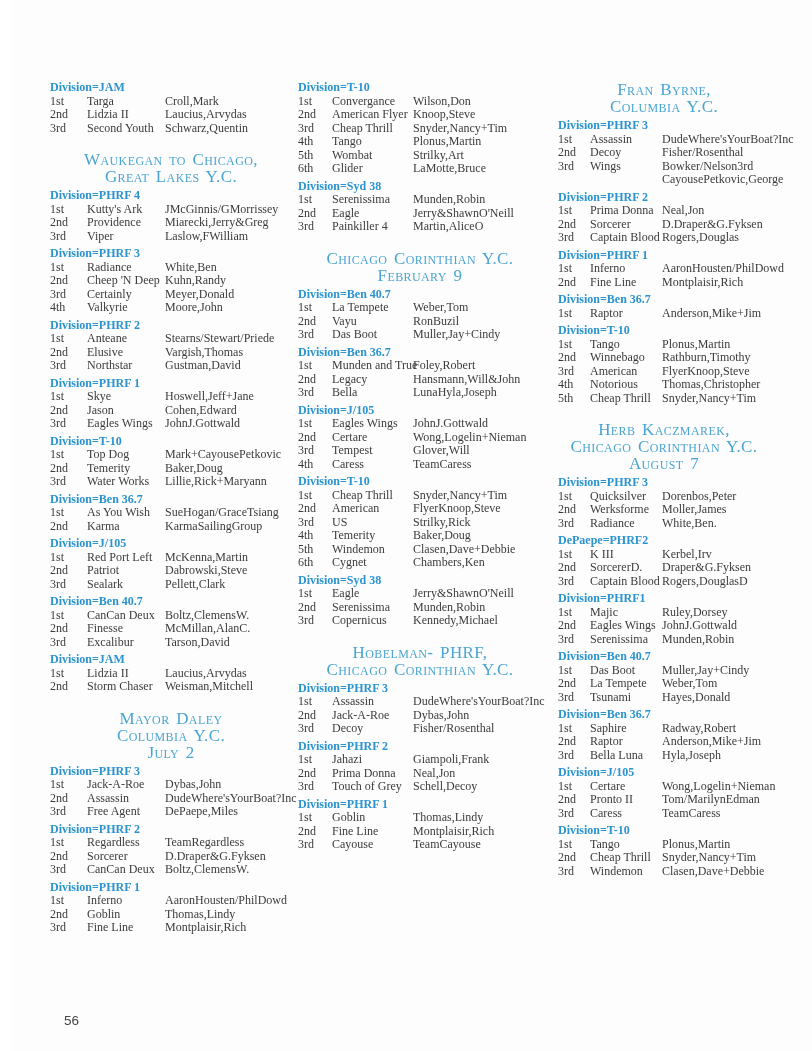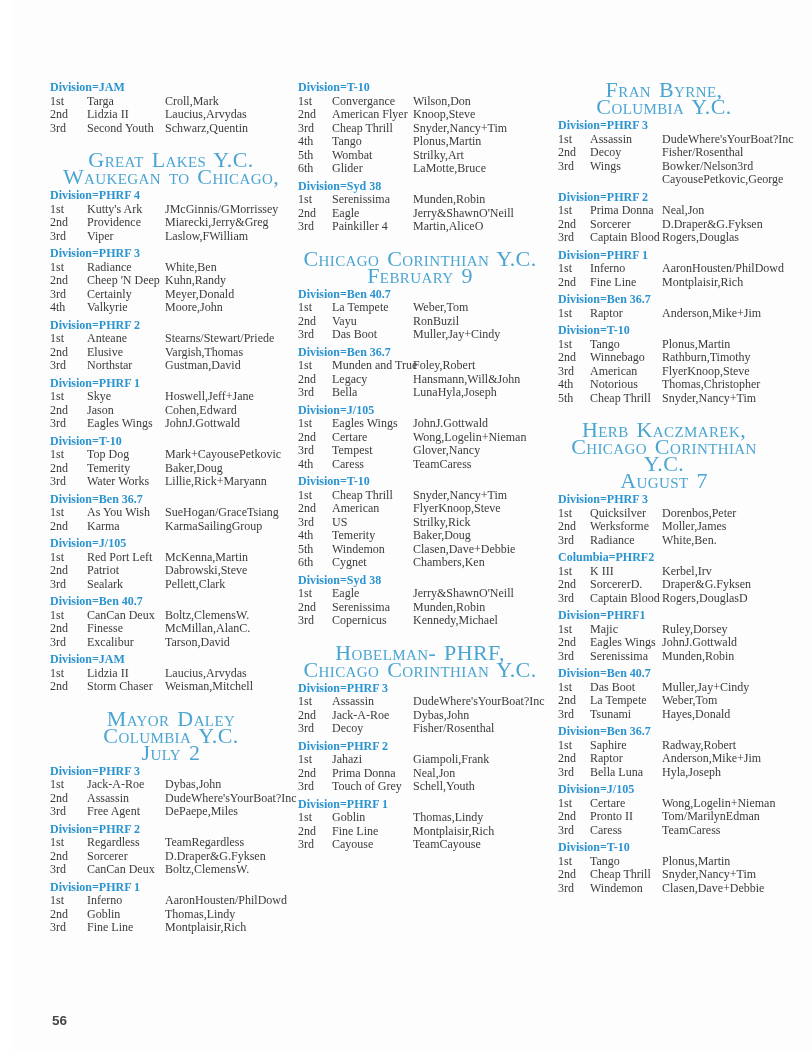--- a/index.html
+++ b/index.html
@@ -28,21 +28,21 @@
 
   .block:first-child { margin-top: 0 !important; }
 
   .heading {
     margin-top: 16px;
     margin-bottom: 4px;
     text-align: center;
     color: var(--heading-blue);
     font-family: "Liberation Serif", serif;
     font-variant: small-caps;
-    font-size: 22px;
+    font-size: 17px;
     line-height: 17px;
     letter-spacing: 0.4px;
     word-spacing: 2px;
   }
   .division { margin-top: 4px; }
   .division-label {
     color: var(--division-blue);
     font-family: "Liberation Serif", serif;
     font-weight: bold;
     font-size: 12px;
@@ -59,26 +59,25 @@
   .row .rank    { flex: none; width: 37px; }
   .row .boat    { flex: none; width: 78px; }
   .row .skipper { flex: none; }
   .col-middle .row .rank { width: 34px; }
   .col-middle .row .boat { width: 81px; }
   .col-right  .row .rank { width: 32px; }
   .col-right  .row .boat { width: 72px; }
 
   .page-number {
     position: absolute;
-    left: 40px;
+    left: 52px;
     top: 1013px;
     color: #454545;
     font-family: "Liberation Sans", sans-serif;
     font-size: 13.5px;
-    font-weight: bold;
   }
 </style>
 </head>
 <body>
 
 <div class="page" style="background: rgb(253, 253, 253);">
   <div class="col col-left">
       <div class="division block">
         <div class="division-label">Division=JAM</div>
         <div class="row">
@@ -91,22 +90,22 @@
           <span class="boat">Lidzia II</span>
           <span class="skipper">Laucius,Arvydas</span>
         </div>
         <div class="row">
           <span class="rank">3rd</span>
           <span class="boat">Second Youth</span>
           <span class="skipper">Schwarz,Quentin</span>
         </div>
       </div>
       <div class="heading block">
+        <div class="heading-line">Waukegan to Chicago,</div>
         <div class="heading-line">Great Lakes Y.C.</div>
-        <div class="heading-line">Waukegan to Chicago,</div>
       </div>
       <div class="division block">
         <div class="division-label">Division=PHRF 4</div>
         <div class="row">
           <span class="rank">1st</span>
           <span class="boat">Kutty's Ark</span>
           <span class="skipper">JMcGinnis/GMorrissey</span>
         </div>
         <div class="row">
           <span class="rank">2nd</span>
@@ -418,21 +417,21 @@
           <span class="skipper">JohnJ.Gottwald</span>
         </div>
         <div class="row">
           <span class="rank">2nd</span>
           <span class="boat">Certare</span>
           <span class="skipper">Wong,Logelin+Nieman</span>
         </div>
         <div class="row">
           <span class="rank">3rd</span>
           <span class="boat">Tempest</span>
-          <span class="skipper">Glover,Nancy</span>
+          <span class="skipper">Glover,Will</span>
         </div>
         <div class="row">
           <span class="rank">4th</span>
           <span class="boat">Caress</span>
           <span class="skipper">TeamCaress</span>
         </div>
       </div>
       <div class="division block">
         <div class="division-label">Division=T-10</div>
         <div class="row">
@@ -514,21 +513,21 @@
           <span class="skipper">Giampoli,Frank</span>
         </div>
         <div class="row">
           <span class="rank">2nd</span>
           <span class="boat">Prima Donna</span>
           <span class="skipper">Neal,Jon</span>
         </div>
         <div class="row">
           <span class="rank">3rd</span>
           <span class="boat">Touch of Grey</span>
-          <span class="skipper">Schell,Youth</span>
+          <span class="skipper">Schell,Decoy</span>
         </div>
       </div>
       <div class="division block">
         <div class="division-label">Division=PHRF 1</div>
         <div class="row">
           <span class="rank">1st</span>
           <span class="boat">Goblin</span>
           <span class="skipper">Thomas,Lindy</span>
         </div>
         <div class="row">
@@ -655,21 +654,21 @@
           <span class="boat">Werksforme</span>
           <span class="skipper">Moller,James</span>
         </div>
         <div class="row">
           <span class="rank">3rd</span>
           <span class="boat">Radiance</span>
           <span class="skipper">White,Ben.</span>
         </div>
       </div>
       <div class="division block">
-        <div class="division-label">Columbia=PHRF2</div>
+        <div class="division-label">DePaepe=PHRF2</div>
         <div class="row">
           <span class="rank">1st</span>
           <span class="boat">K III</span>
           <span class="skipper">Kerbel,Irv</span>
         </div>
         <div class="row">
           <span class="rank">2nd</span>
           <span class="boat">SorcererD.</span>
           <span class="skipper">Draper&amp;G.Fyksen</span>
         </div>

